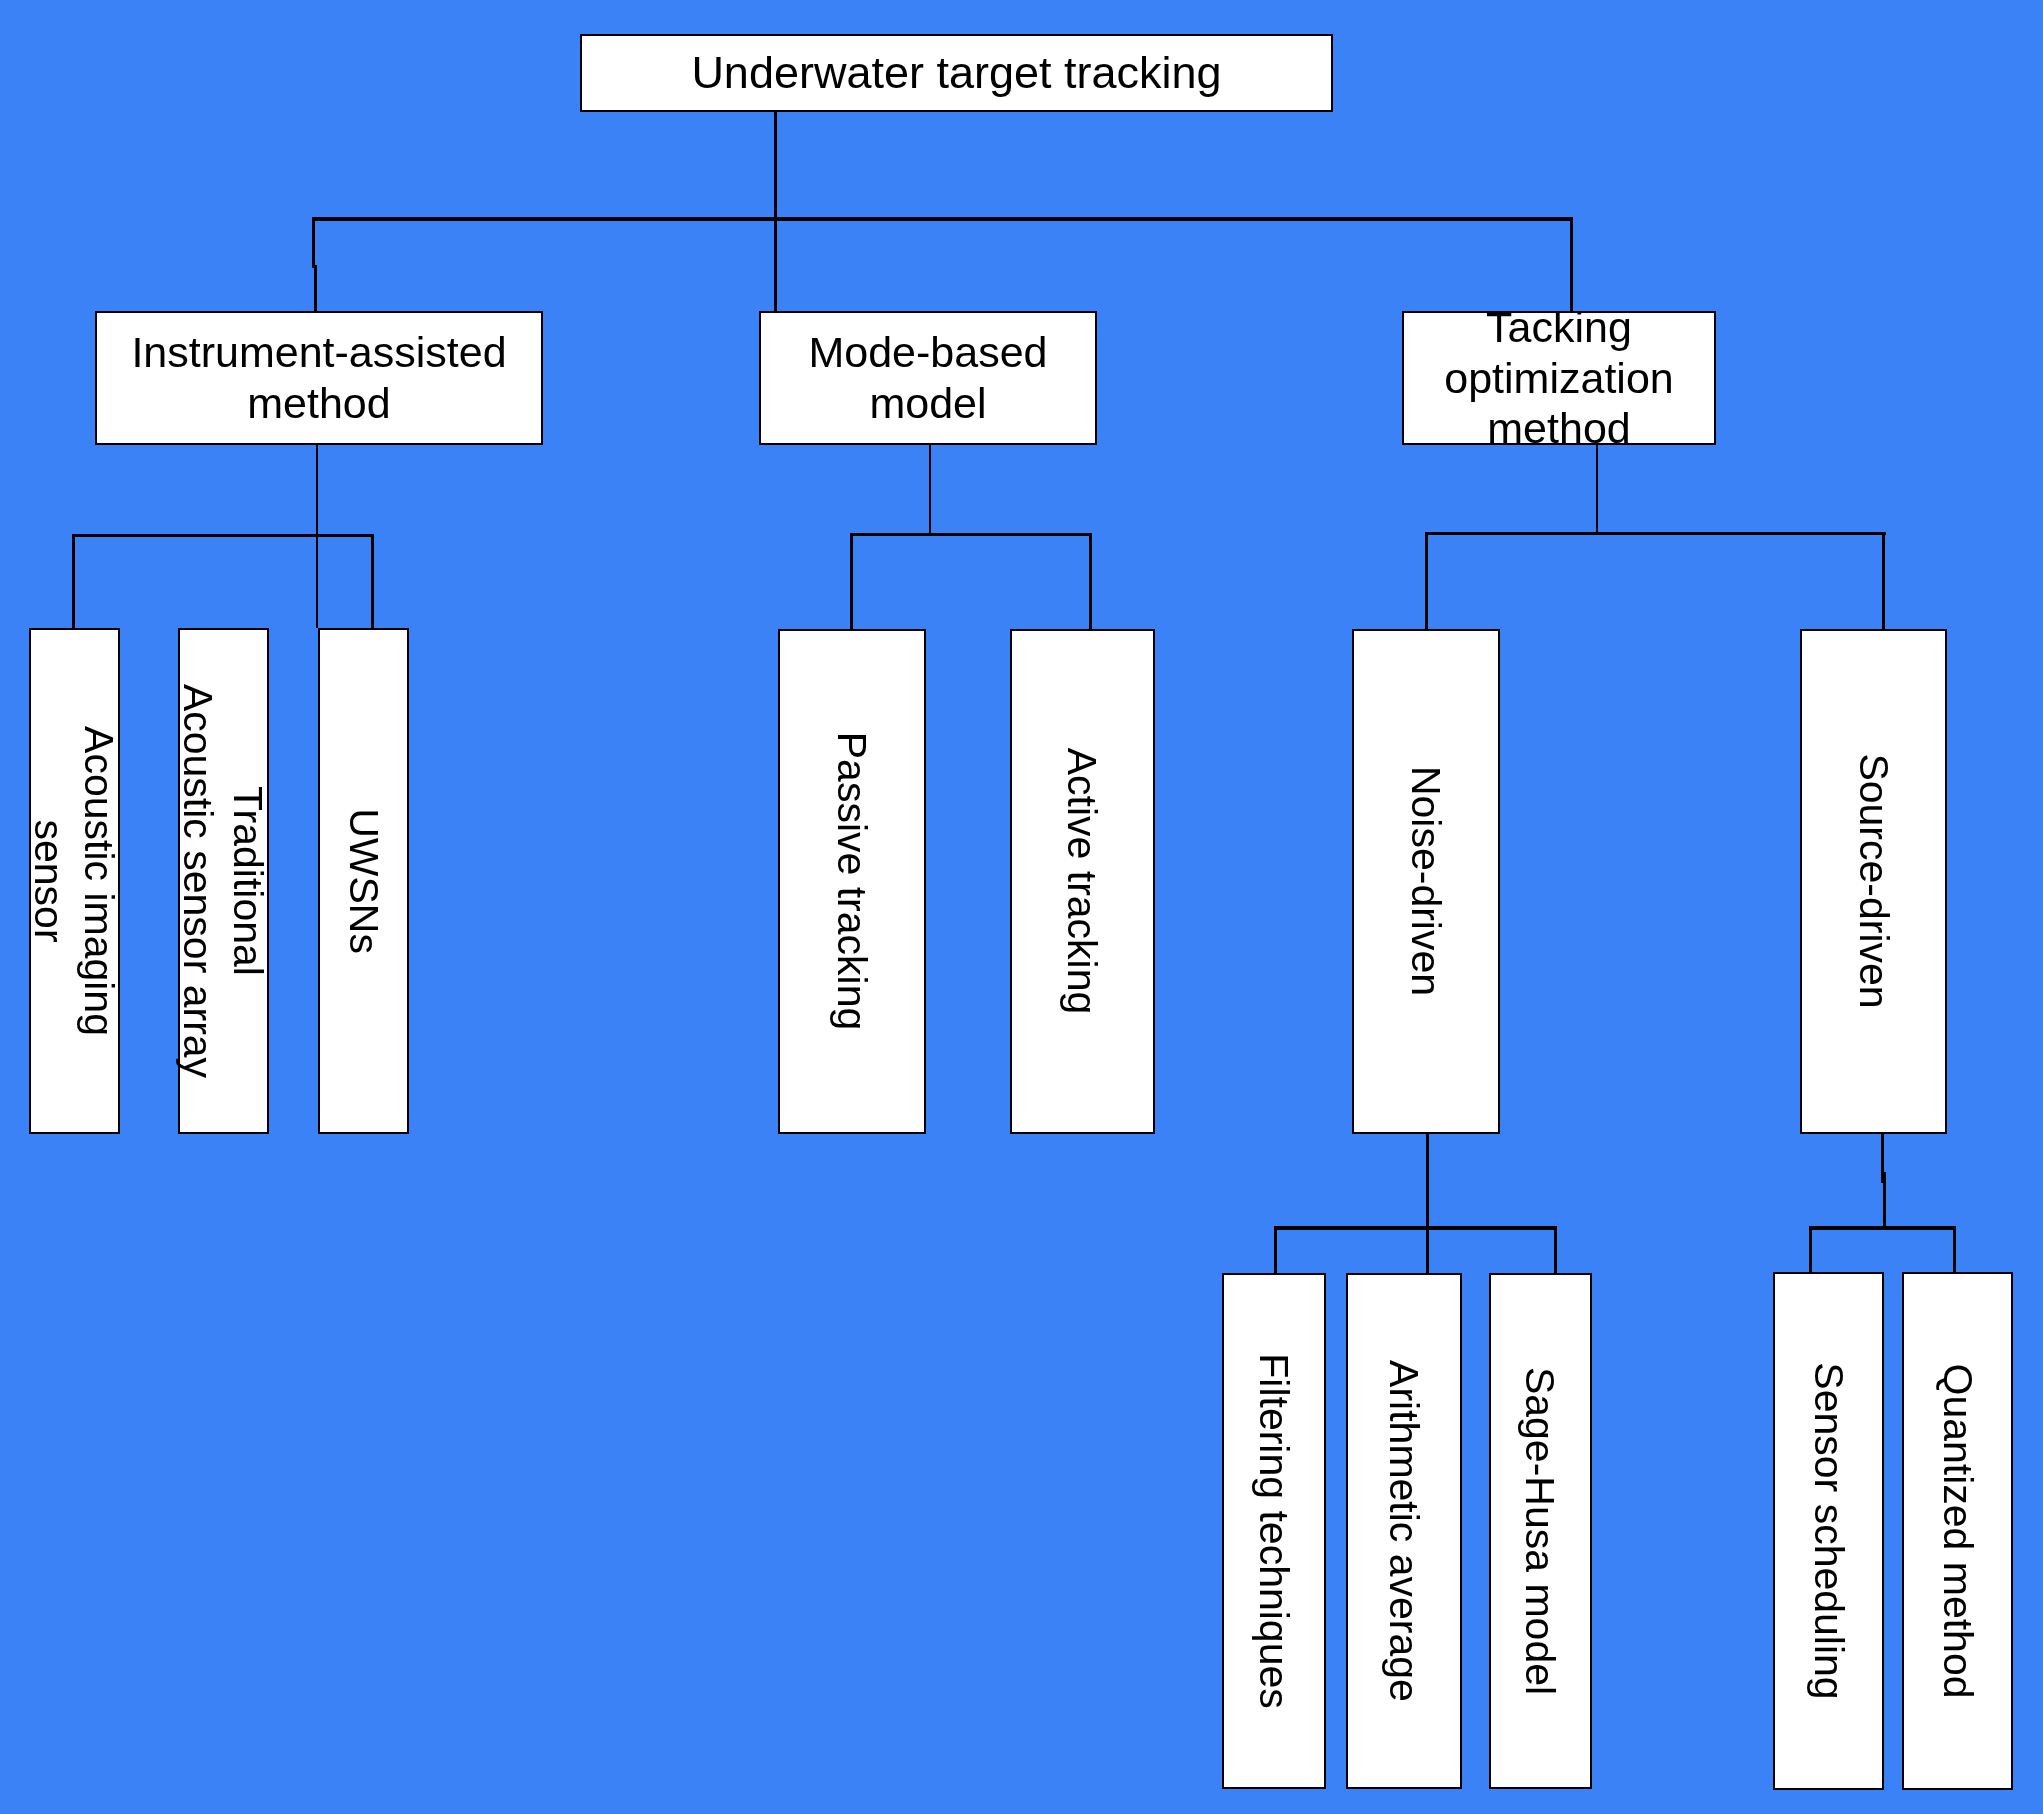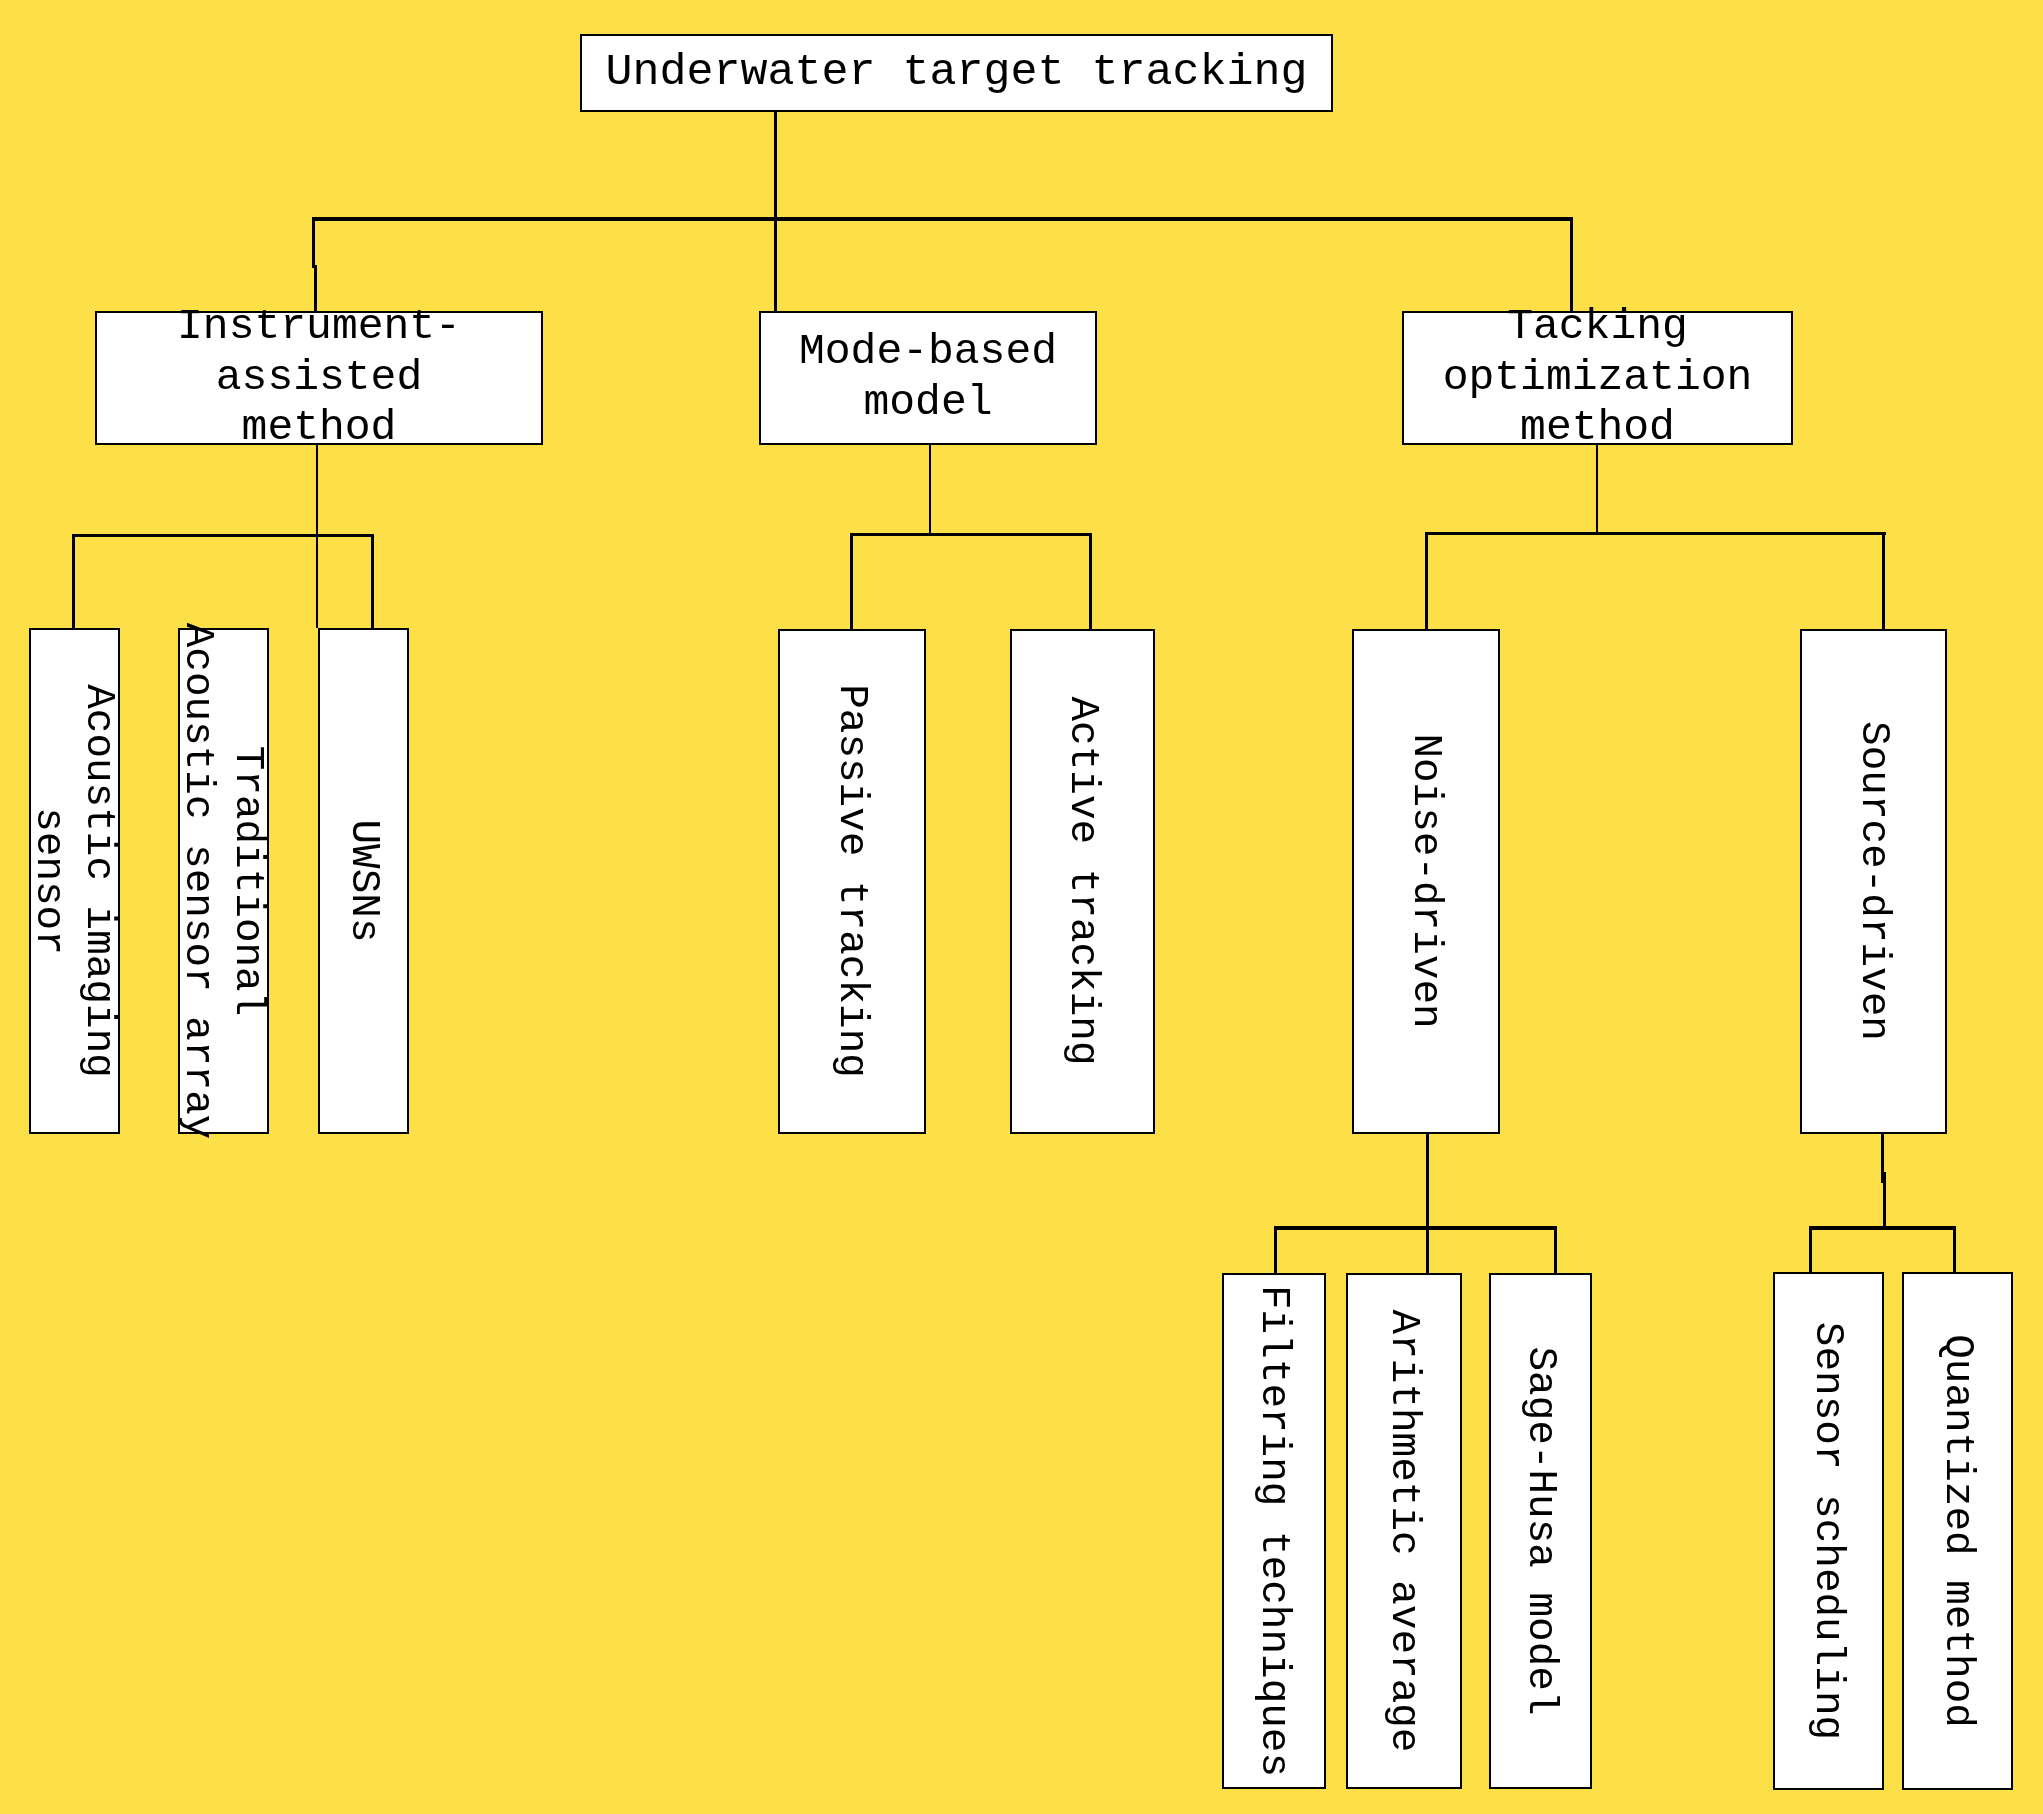--- a/index.html
+++ b/index.html
@@ -5,22 +5,22 @@
 <style>
   html, body {
     margin: 0;
     padding: 0;
     background: #ffffff;
   }
   #canvas {
     position: relative;
     width: 2044px;
     height: 1815px;
-    background: #fde047;
-    font-family: Liberation Mono, monospace;
+    background: #3b82f6;
+    font-family: Liberation Sans, sans-serif;
     color: #000000;
     overflow: hidden;
   }
 
   
   .node {
     position: absolute;
     box-sizing: border-box;
     border: 2.4px solid #000000;
     background: #ffffff;
@@ -91,21 +91,21 @@
   <div class="node horiz" style="left:95px; top:311px; width:448px; height:134px;">
     <span class="label">Instrument-assisted
 method</span>
   </div>
 
   <div class="node horiz" style="left:759px; top:311px; width:338px; height:134px;">
     <span class="label">Mode-based
 model</span>
   </div>
 
-  <div class="node horiz" style="left:1402px; top:311px; width:391px; height:134px;justify-content:center;">
+  <div class="node horiz" style="left:1402px; top:311px; width:314px; height:134px;justify-content:center;">
     <span class="label">Tacking optimization
 method</span>
   </div>
 
   <div class="ln v" style="left:316px; top:445px; width:2.4px; height:90px;"></div>
   <div class="ln thin h" style="left:72px; top:534px; width:301px; height:3.3px;"></div>
   <div class="ln thin v" style="left:72px; top:534px; width:3.3px; height:94px;"></div>
   <div class="ln thin v" style="left:316px; top:534px; width:2.4px; height:94px;"></div>
   <div class="ln thin v" style="left:371px; top:534px; width:3.3px; height:94px;"></div>
 

